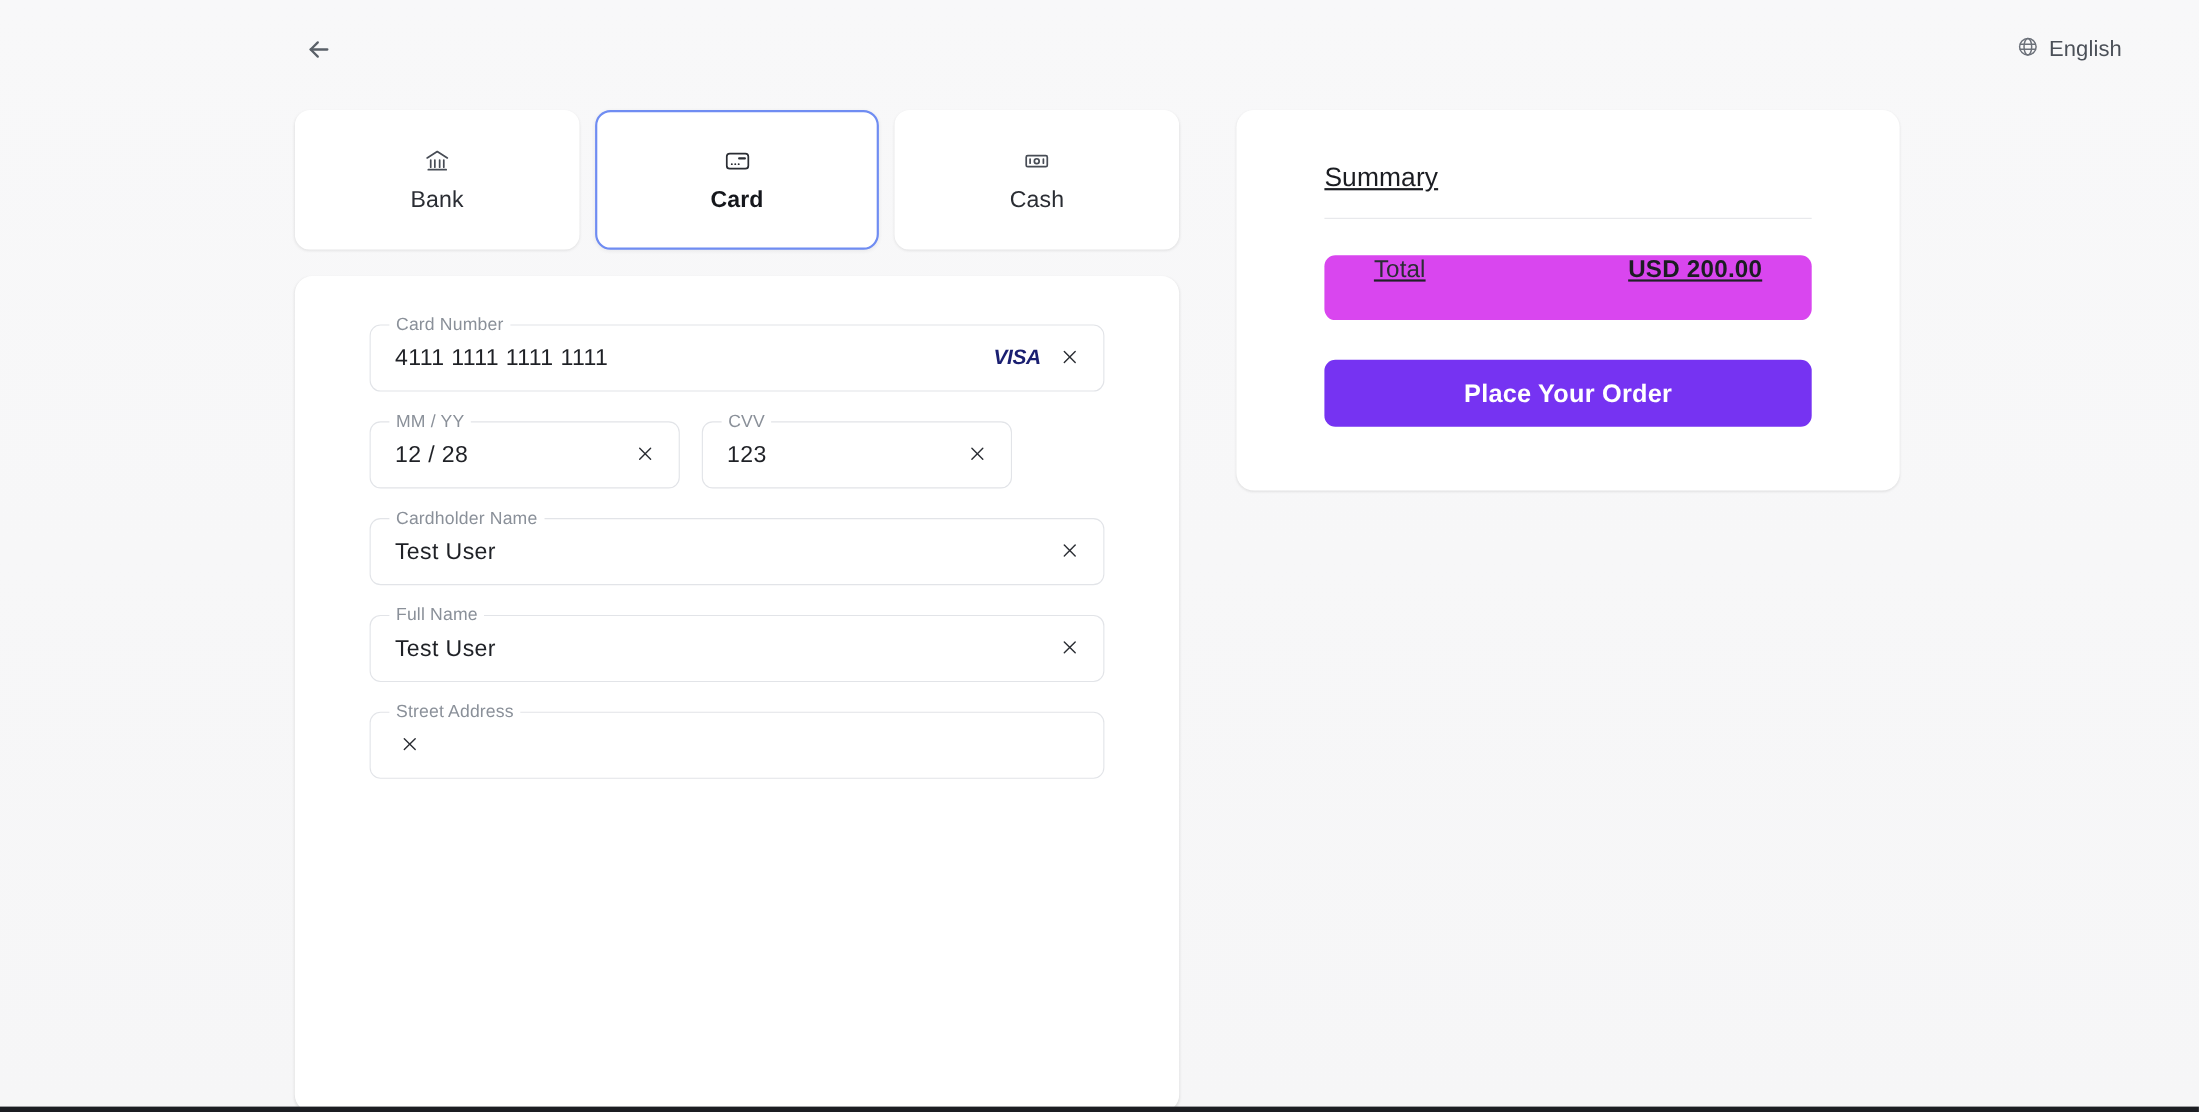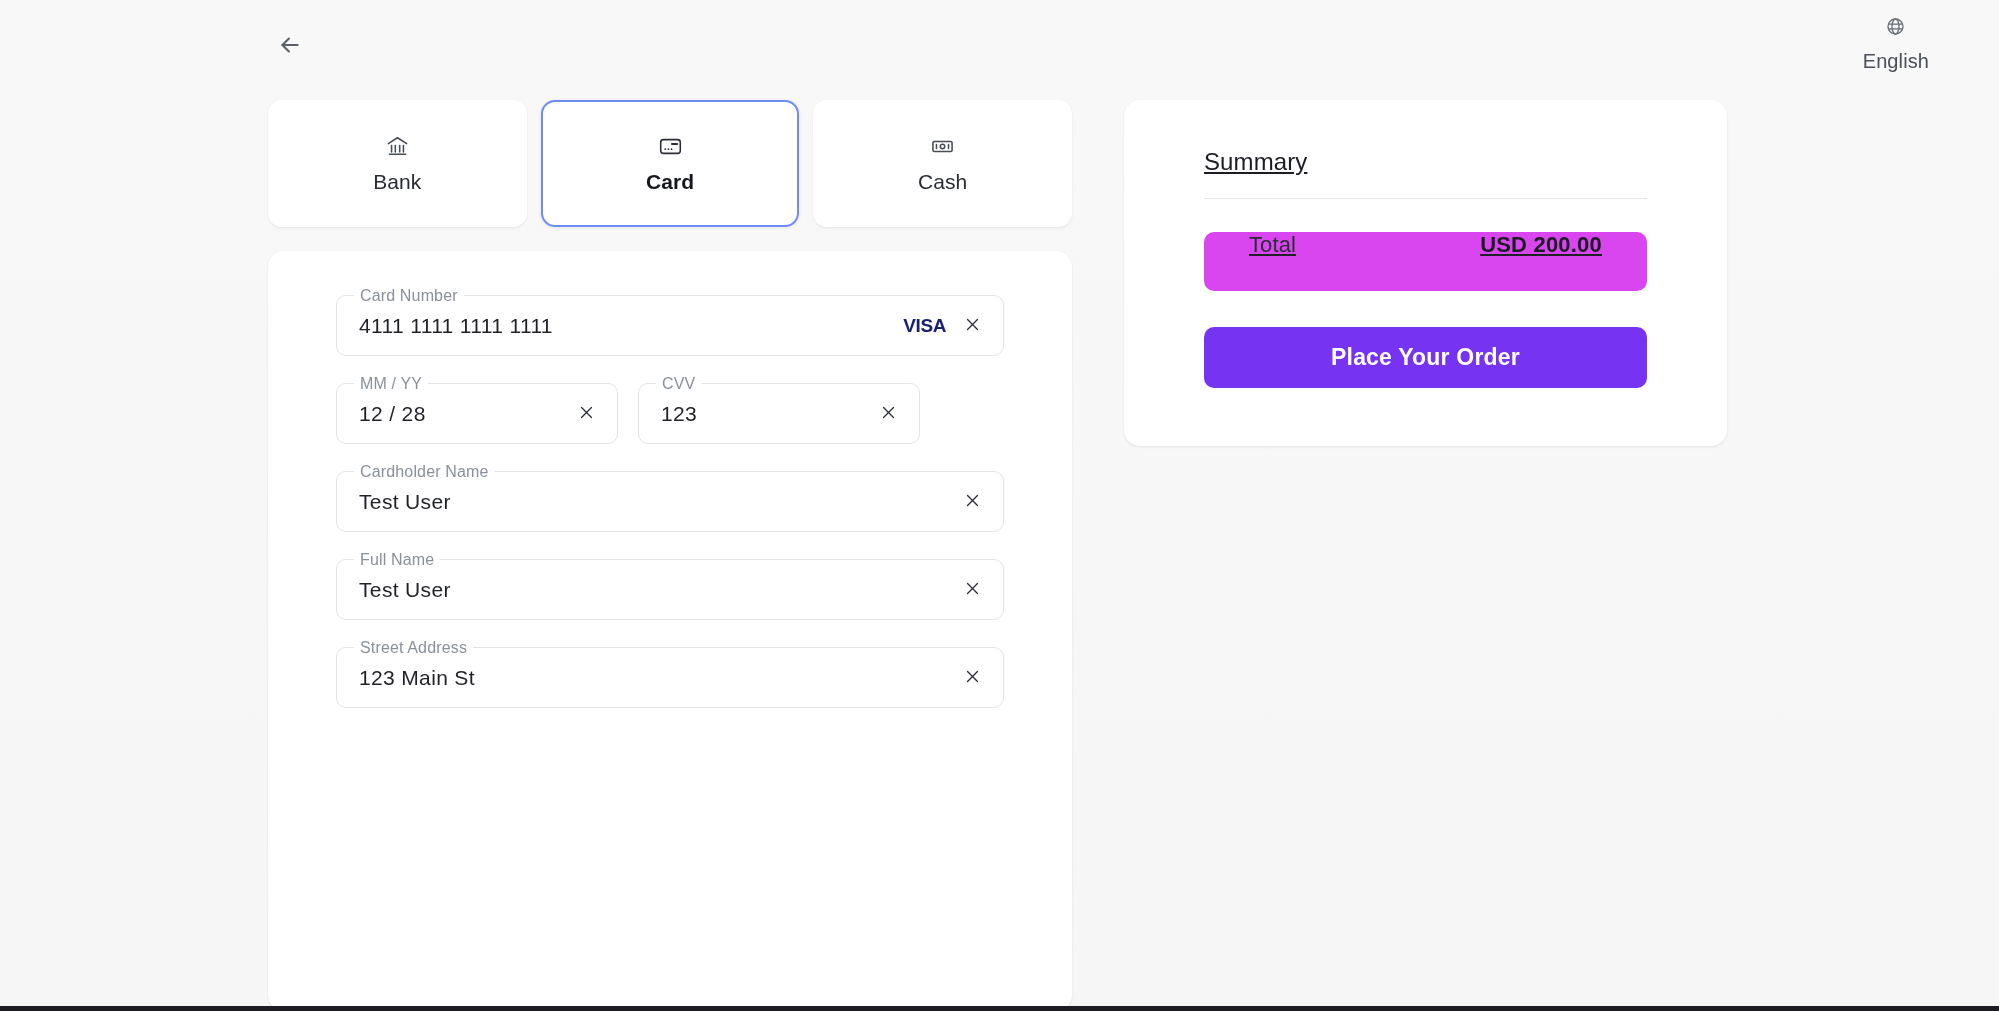--- a/index.html
+++ b/index.html
@@ -44,21 +44,20 @@
   }
   .back-btn svg { display: block; }
 
   .lang {
     display: flex;
     align-items: center;
     gap: 10px;
     cursor: pointer;
     padding: 6px 8px;
     border-radius: 6px;
-    flex-direction: column;
   }
   .lang-label {
     font-size: 20px;
     color: #4b5058;
     letter-spacing: .1px;
   }
 
   
   .content {
     position: absolute;
@@ -170,20 +169,21 @@
     display: flex;
     align-items: center;
     gap: 13px;
     flex: 0 0 auto;
   }
 
   .visa-logo {
     font-family: "Liberation Sans", sans-serif;
     font-size: 19px;
     font-weight: bold;
+    font-style: italic;
     color: #1a1f71;
     letter-spacing: -.4px;
     text-align: center;
   }
 
   .clear-btn {
     width: 26px; height: 26px;
     border: none; background: transparent;
     display: flex; align-items: center; justify-content: center;
     cursor: pointer;
@@ -407,21 +407,20 @@
                   </svg>
                 </span>
               </button>
             </span>
           </div>
         </div>
 
         <div class="field-row">
           <div class="field">
             <span class="field-legend">Street Address</span>
-            <span class="field-value" title="Street Address">123 Main St</span>
             <span class="field-adorn">
               <button class="clear-btn">
                 <span>
                   <svg width="17" height="17" viewBox="0 0 24 24" fill="none" stroke="#2a2d33" stroke-width="1.8" stroke-linecap="round">
                     <line x1="5" y1="5" x2="19" y2="19"></line>
                     <line x1="19" y1="5" x2="5" y2="19"></line>
                   </svg>
                 </span>
               </button>
             </span>

